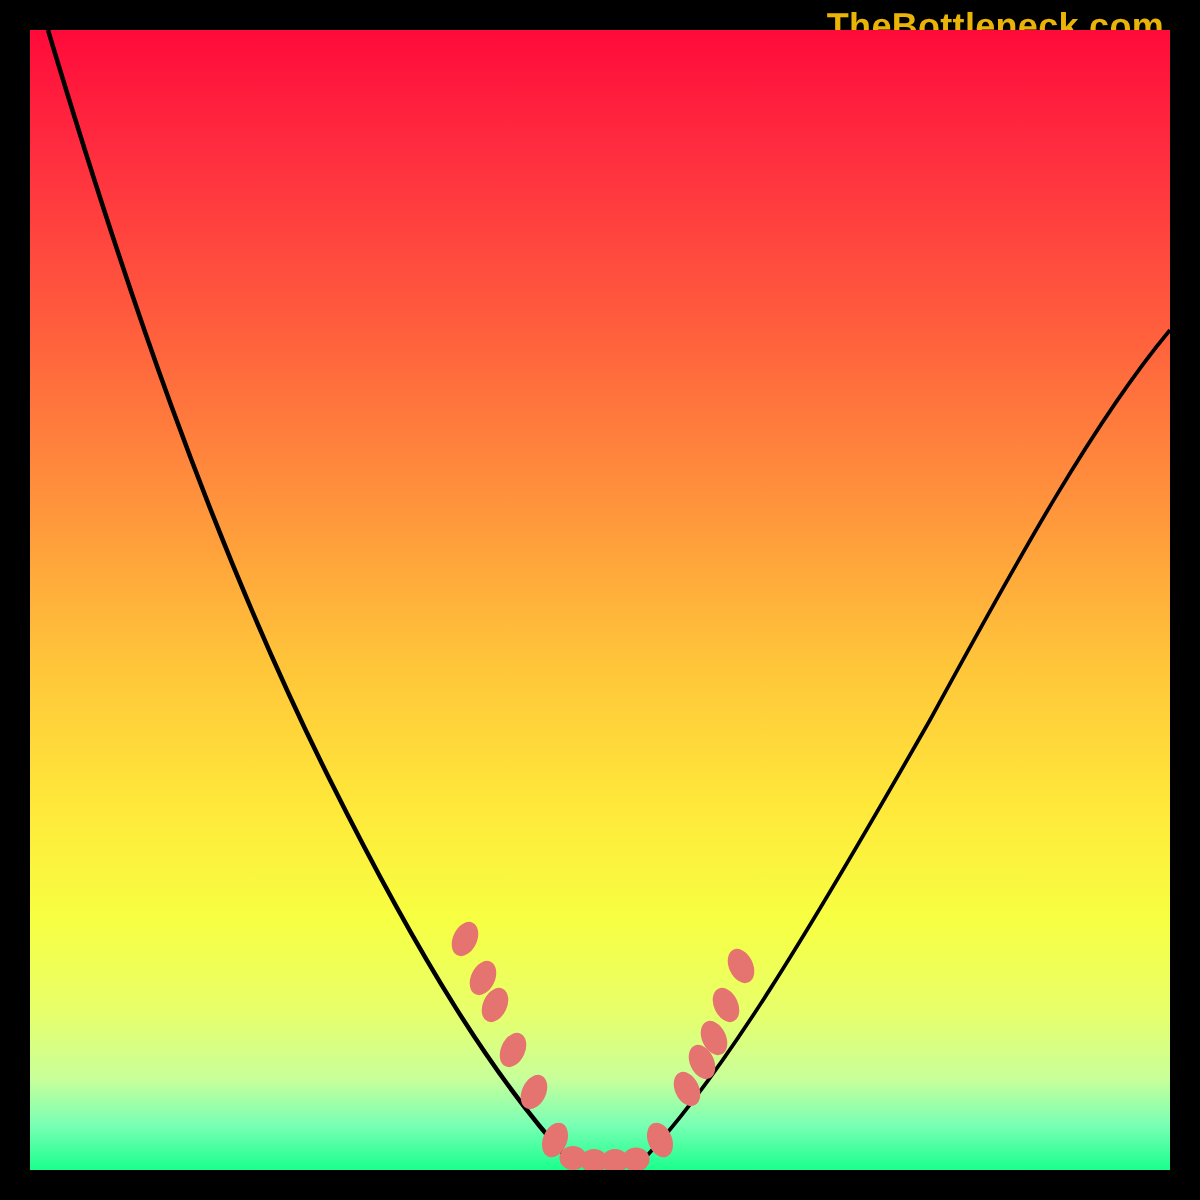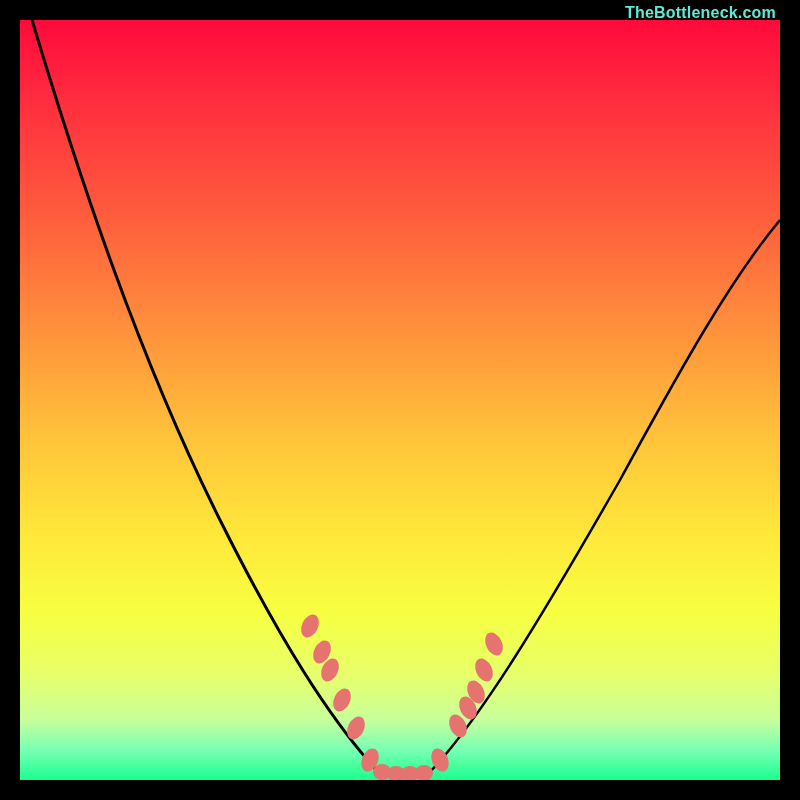--- a/index.html
+++ b/index.html
@@ -46,22 +46,22 @@
     position: absolute;
     inset: 0;
     width: 760px;
     height: 760px;
     overflow: visible;
   }
   .watermark {
     position: absolute;
     top: 4px;
     right: 24px;
-    color: #5eead4;
-    font-size: 16px;
+    color: #eab308;
+    font-size: 24px;
     font-weight: 600;
     letter-spacing: 0.2px;
     user-select: none;
   }
 </style>
 </head>
 <body>
 
 <div class="stage">
 

